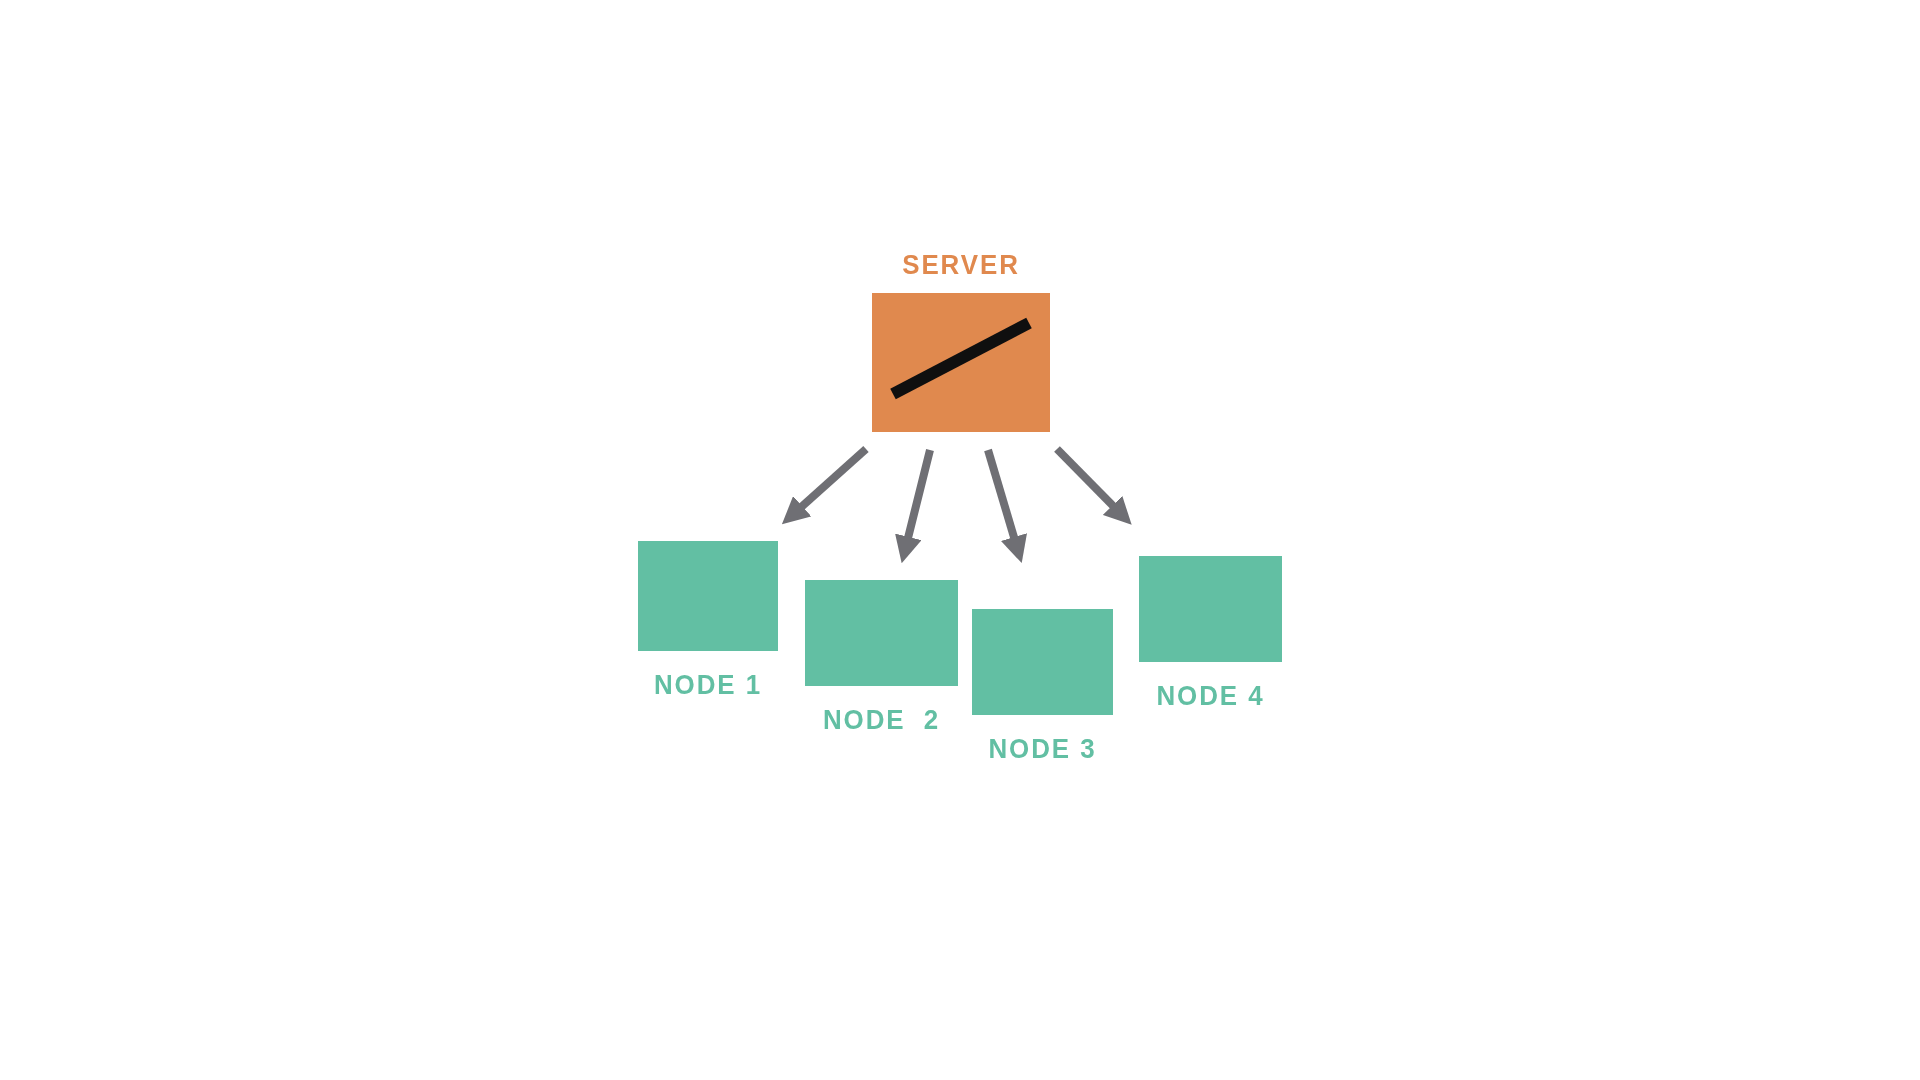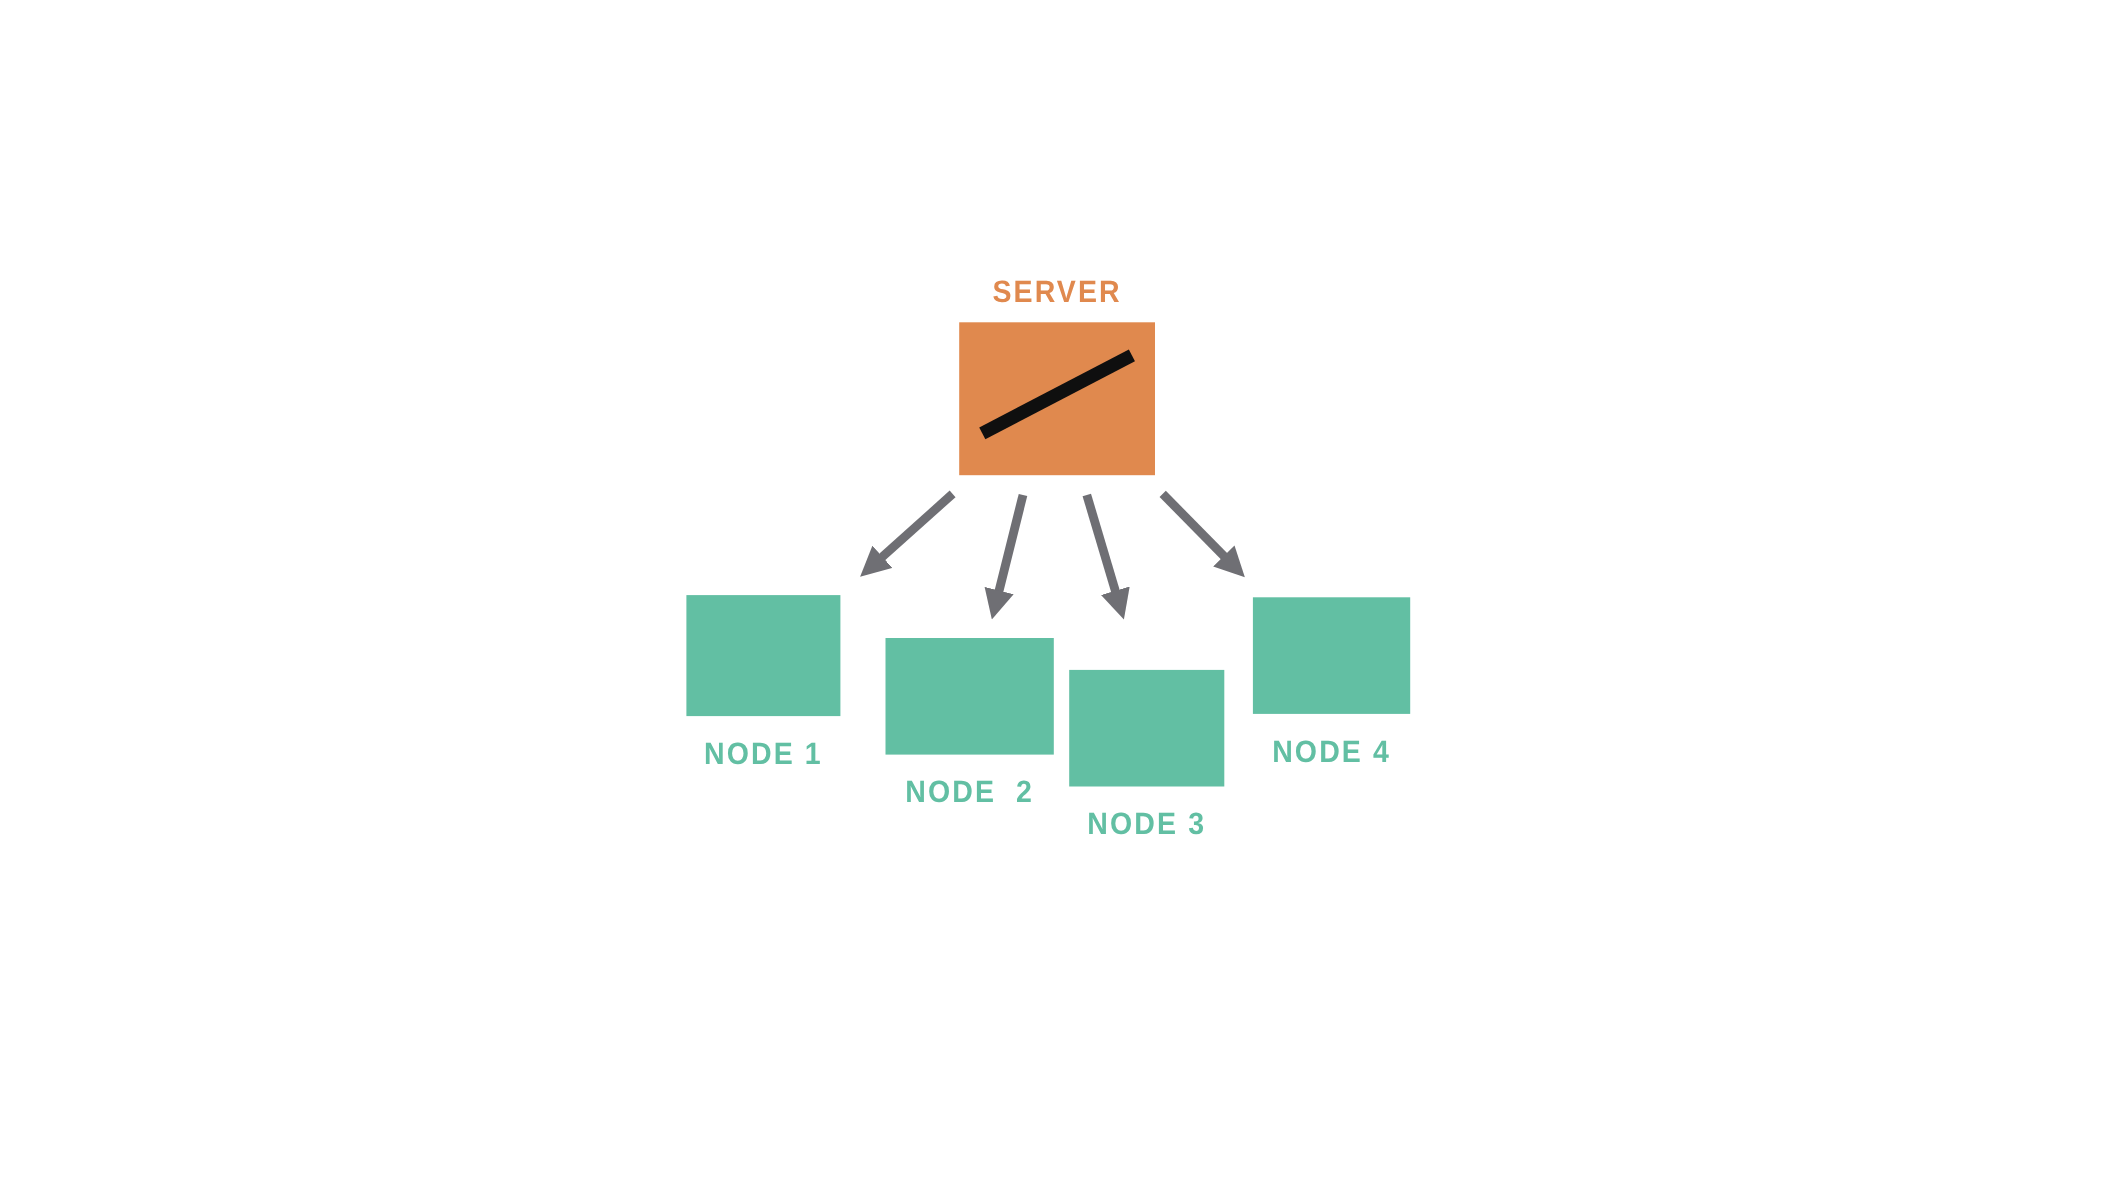--- a/index.html
+++ b/index.html
@@ -45,30 +45,30 @@
     height: 139px;
     background: #E0894E;
   }
   .server-box svg { display: block; }
   .node { position: absolute; }
   .node-box { background: #62BFA3; }
   .node-label {
     color: #62BFA3;
     margin-top: 19px;
   }
-  .node1 { left: 624px; top: 541px; }
+  .node1 { left: 638px; top: 541px; }
   .node1 .node-box { width: 140px; height: 110px; }
   .node1 .node-label { width: 140px; }
   .node2 { left: 805px; top: 580px; }
   .node2 .node-box { width: 153px; height: 106px; }
   .node2 .node-label { width: 153px; }
   .node3 { left: 972px; top: 609px; }
   .node3 .node-box { width: 141px; height: 106px; }
   .node3 .node-label { width: 141px; }
-  .node4 { left: 1139px; top: 543px; }
+  .node4 { left: 1139px; top: 556px; }
   .node4 .node-box { width: 143px; height: 106px; }
   .node4 .node-label { width: 143px; }
 </style>
 </head>
 <body>
 
 <div class="canvas">
 
   <svg class="arrows" viewBox="0 0 1920 1080" xmlns="http://www.w3.org/2000/svg">
     <defs>

